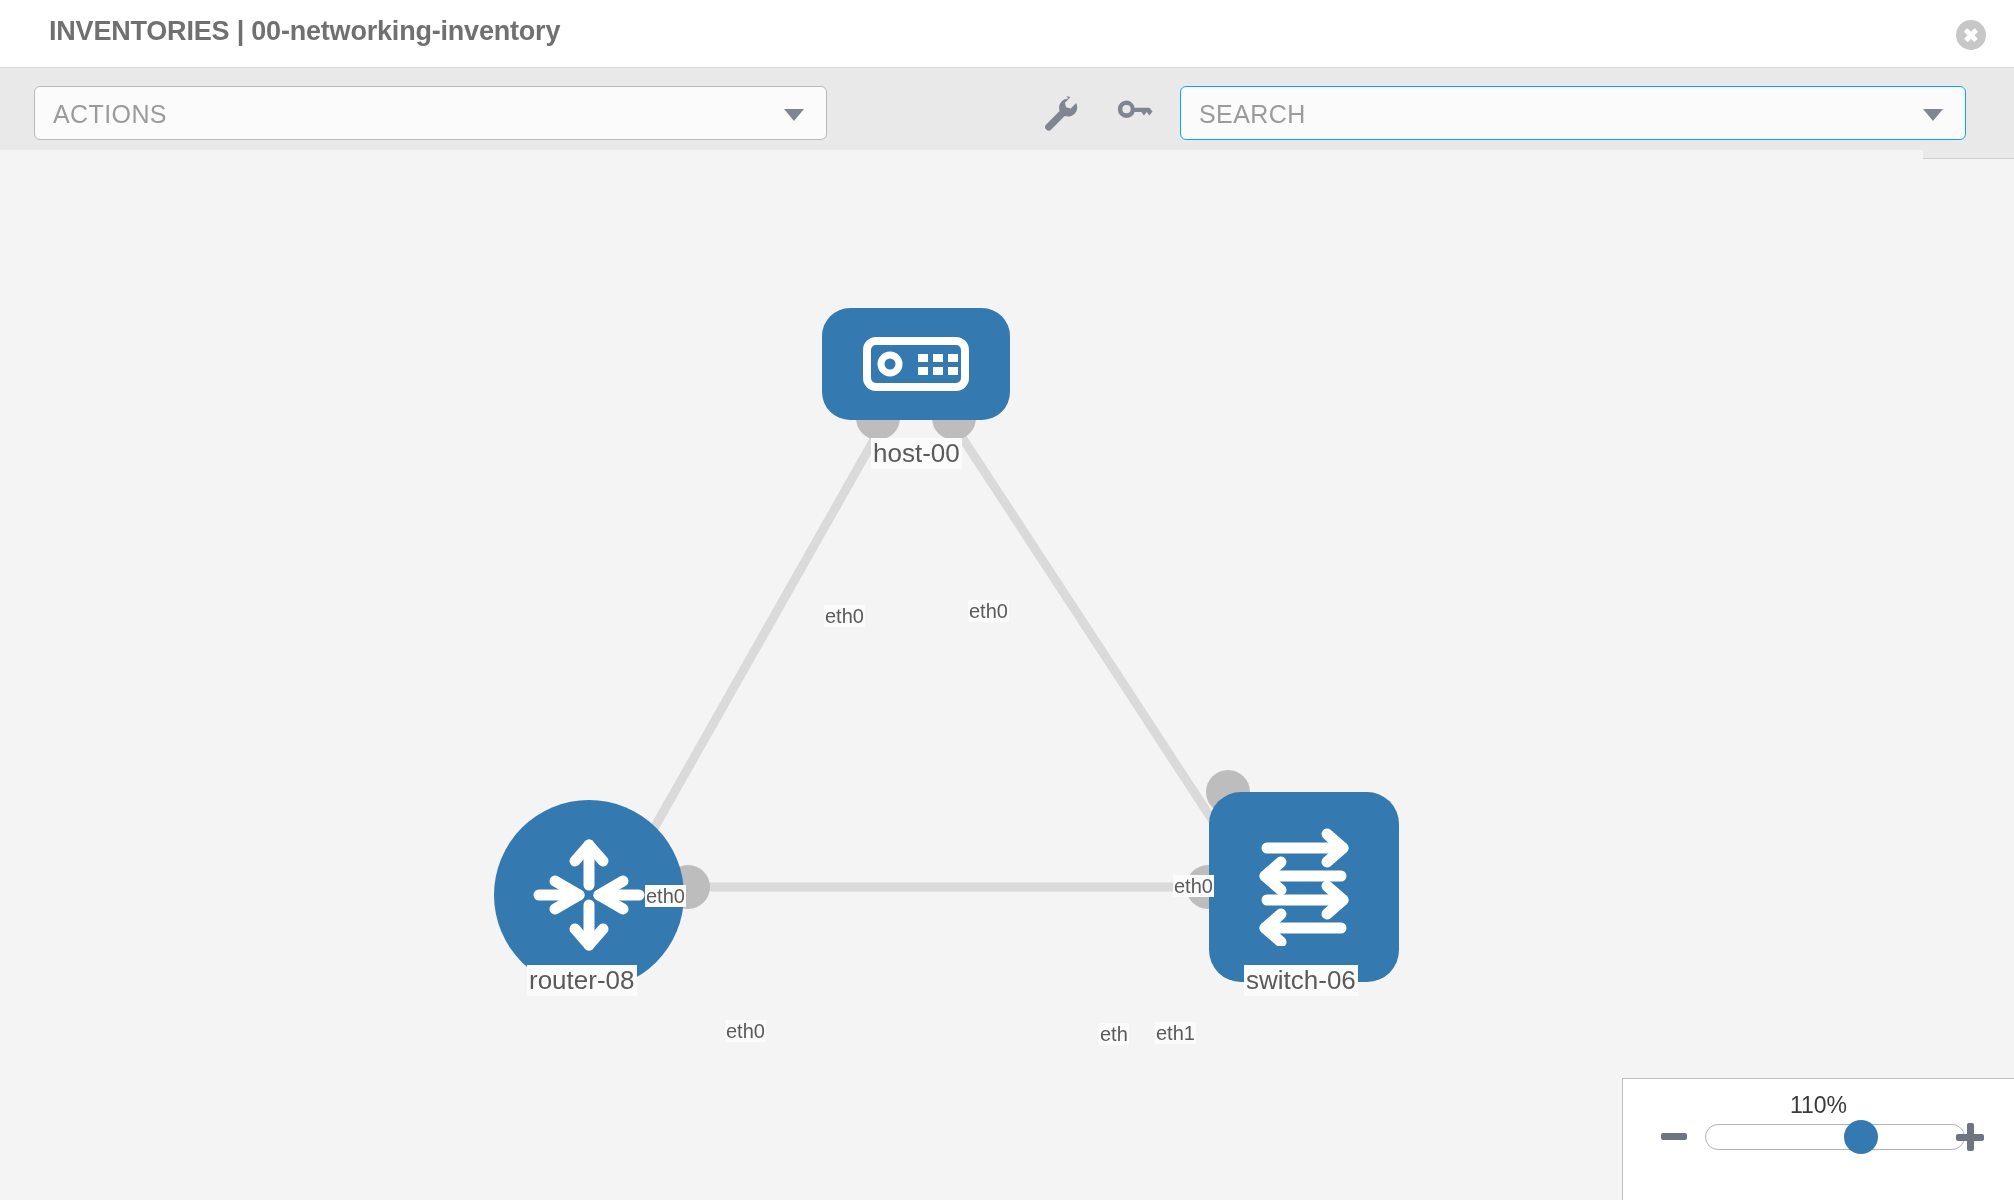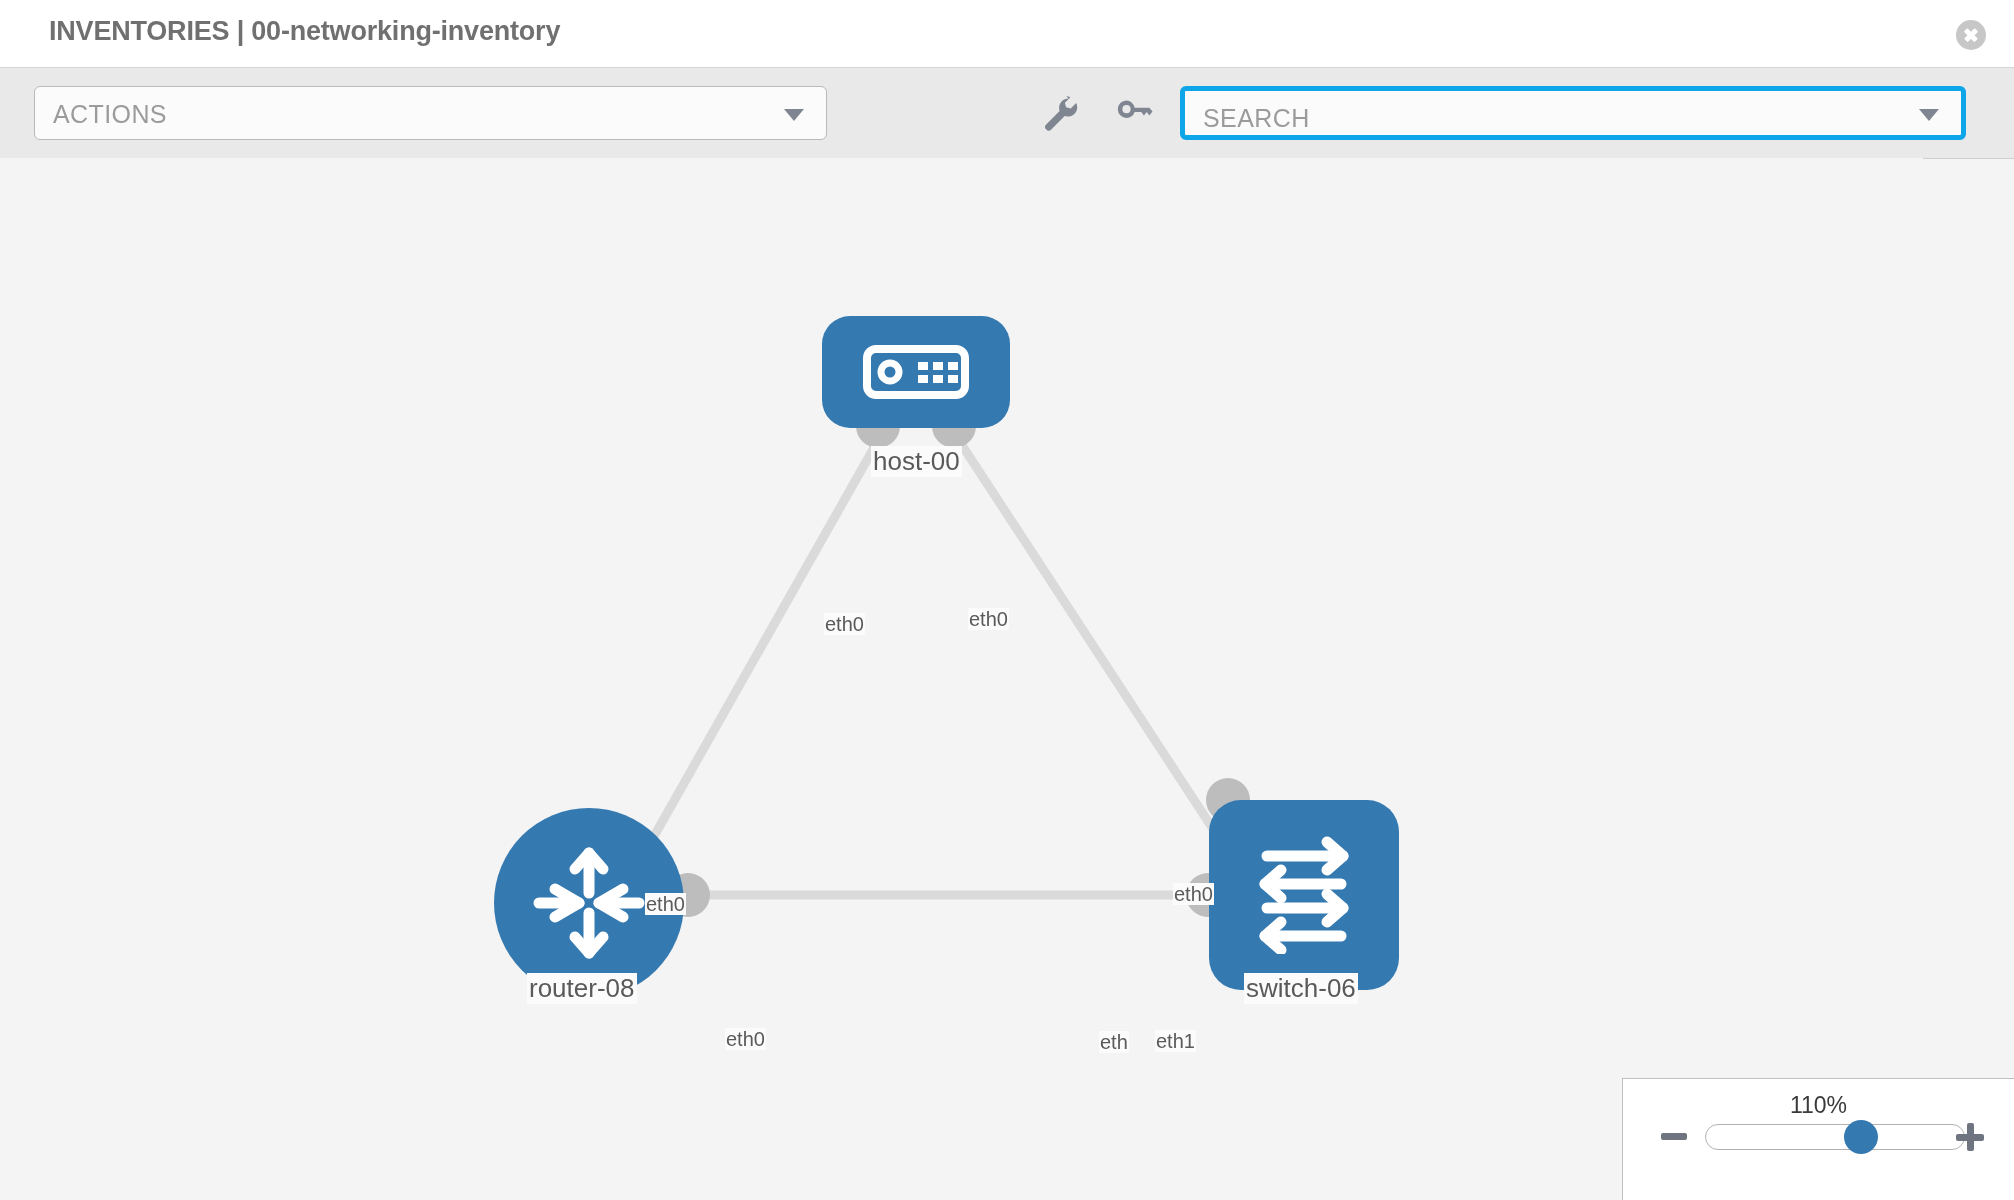--- a/index.html
+++ b/index.html
@@ -117,38 +117,38 @@
   #wrench-tool { left: 1038px; }
   #key-tool    { left: 1112px; }
 
   .search-select {
     position: absolute;
     left: 1180px;
     top: 18px;
     width: 786px;
     height: 54px;
     background: #fbfbfb;
-    border: 5px solid #0ea5e9;
+    border: 1px solid #0ea5e9;
     border-radius: 6px;
     box-sizing: border-box;
     cursor: text;
   }
   .search-select .sel-text {
     position: absolute;
     left: 18px;
     top: 13px;
     font-size: 25px;
     color: #9b9b9b;
     letter-spacing: 0.4px;
   }
 
   
   .canvas {
     position: absolute;
-    left: 0; top: 158px;
+    left: 0; top: 150px;
     width: 1923px;
     height: 1042px;
     background: #f4f4f4;
     overflow: hidden;
     text-align: right;
   }
   .canvas svg.topology {
     position: absolute;
     left: 0; top: 0;
     width: 2014px;

